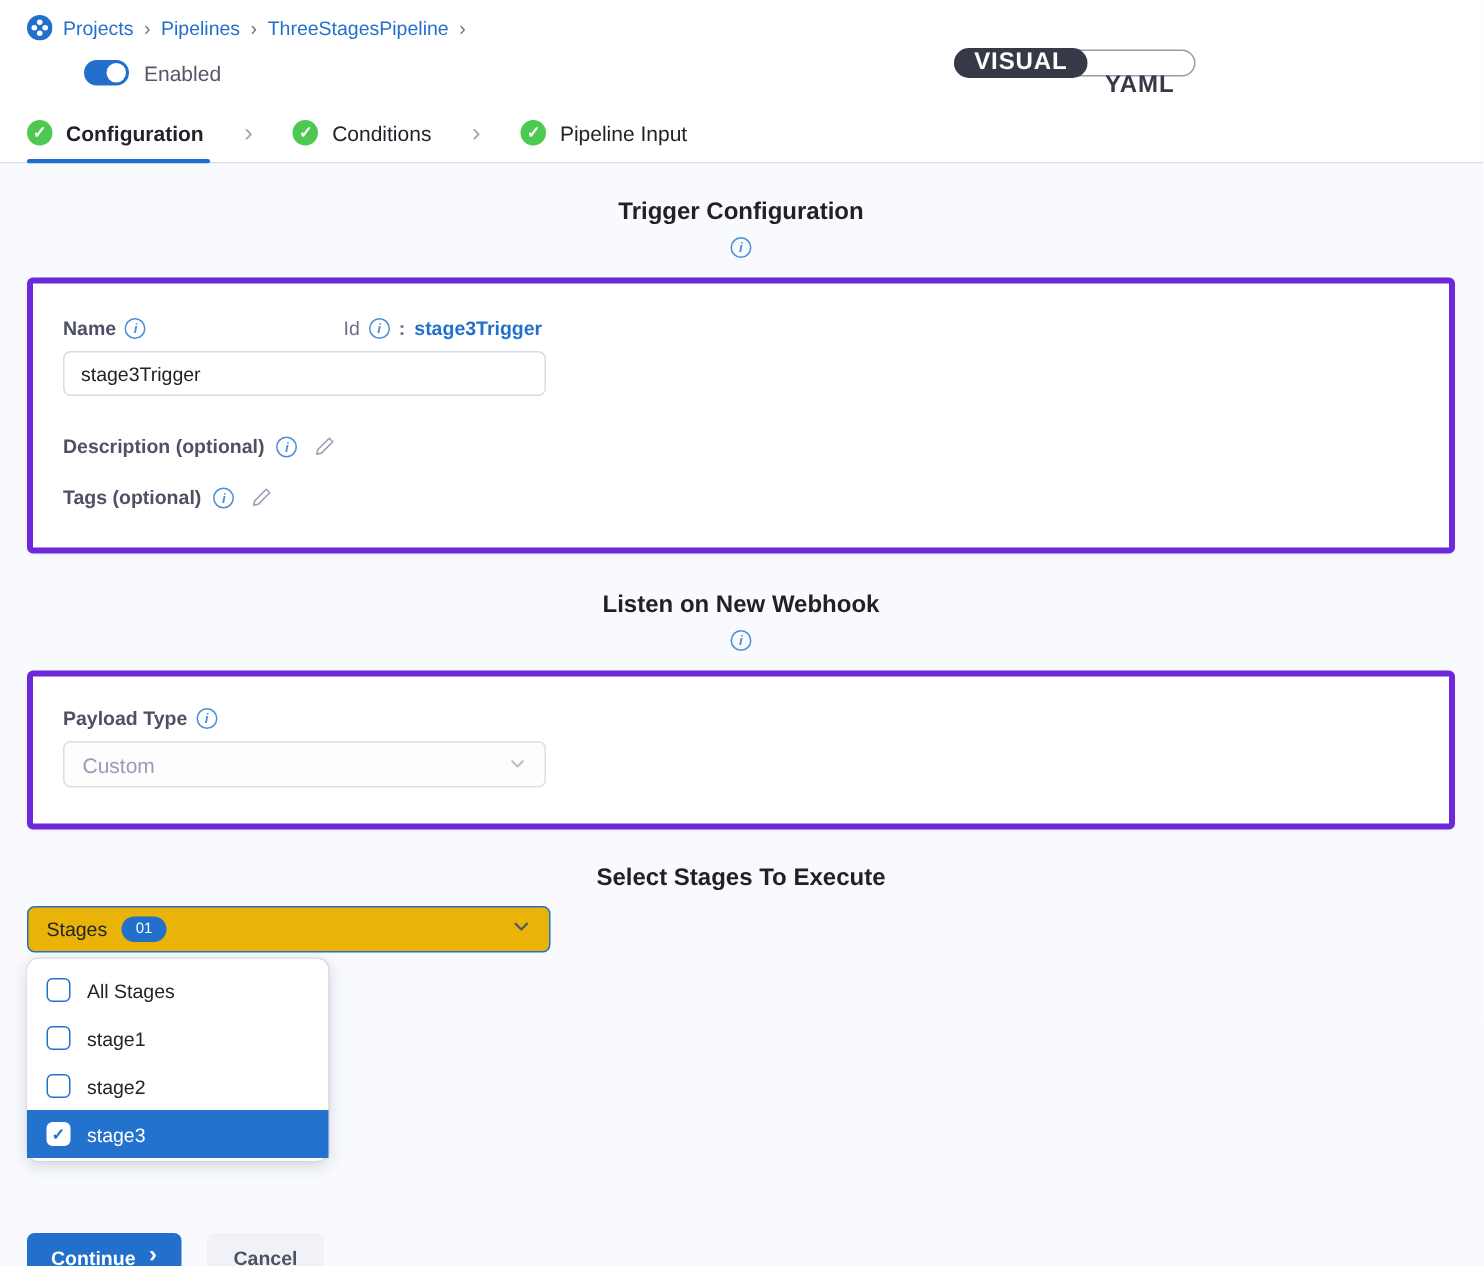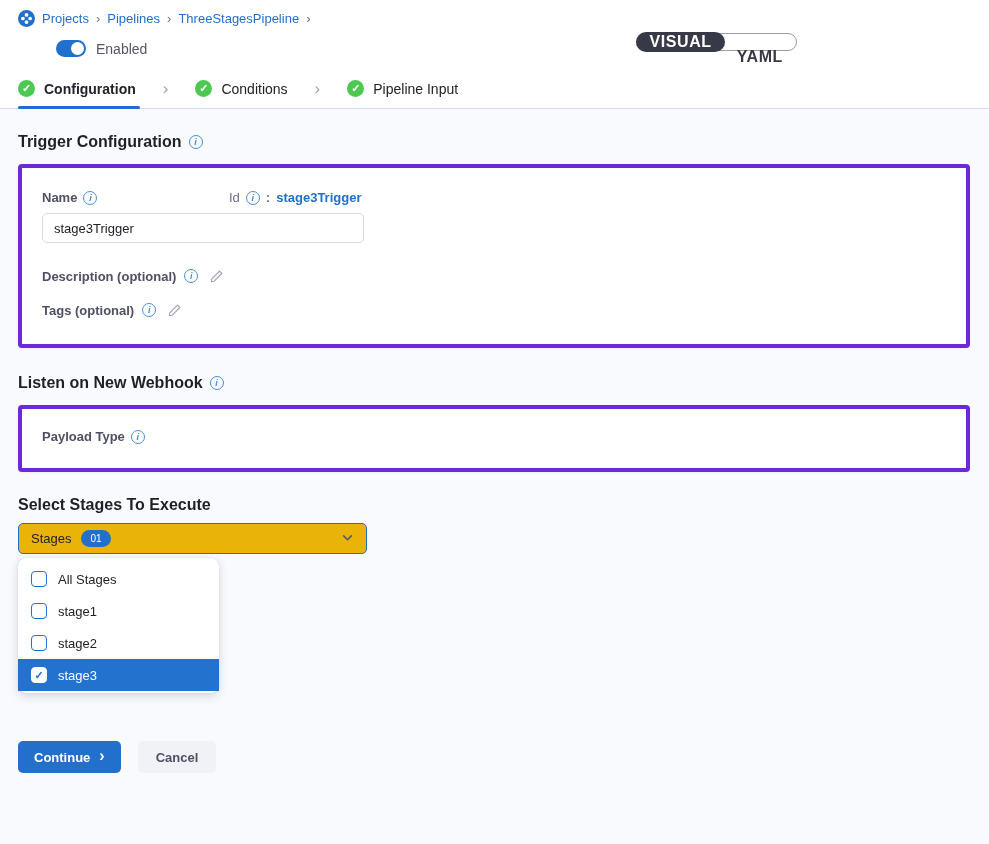--- a/index.html
+++ b/index.html
@@ -34,37 +34,37 @@
   .tab.active { font-weight:700; }
   .tab.active::after { content:""; position:absolute; left:0; right:-4px; bottom:-1px;
     height:3px; background:#1b6fd0; border-radius:2px; }
   .check-circle { width:17px; height:17px; border-radius:50%; background:#4dc952; color:#fff;
     display:flex; align-items:center; justify-content:center; font-size:11px; font-weight:700; }
   .tab-sep { color:#9fa3b8; font-size:17px; margin:0 27px; }
 
   
   .content { flex:1; background:#f8fafd; padding:24px 19px 0 18px; position:relative; }
   .section-heading { font-size:16px; font-weight:700; color:#1f2028; display:flex;
-    align-items:center; gap:7px; margin-bottom:13px; }
+    align-items:center; gap:7px; margin-bottom:13px;flex-direction:column; }
   .info-icon { width:14px; height:14px; border-radius:50%; border:1px solid #4a8fd6; color:#4a8fd6;
     font-size:9px; font-weight:700; display:inline-flex; align-items:center; justify-content:center;
     font-style:italic; flex-shrink:0; cursor:pointer; background:#fff0; }
   .card { background:#fff; border:4px solid #6d28d9; border-radius:4px;
     box-shadow:0 1px 3px rgba(30,40,60,0.05); }
   .card-config { padding:22px 20px 26px; margin-bottom:26px; }
   .label-row { display:flex; align-items:center; font-size:13px; font-weight:600; color:#4e5064; }
   .name-label { display:flex; align-items:center; gap:6px; width:187px; }
   .id-group { display:flex; align-items:center; gap:6px; }
   .id-label { color:#6c6e84; font-weight:400; }
   .id-colon { color:#6c6e84; }
   .id-value { color:#2270cc; cursor:pointer; }
   .text-input { margin-top:8px; width:322px; height:30px; border:1px solid #d9dbe6; border-radius:5px;
     padding:0 11px; font-size:13px; color:#22222a; background:#fff; display:block;
     font-family:"Liberation Sans", sans-serif; }
-  .opt-row { display:flex; align-items:flex-start; gap:8px; font-size:13px; font-weight:600;
+  .opt-row { display:flex; align-items:flex-end; gap:8px; font-size:13px; font-weight:600;
     color:#4e5064; margin-top:26px; }
   .opt-row + .opt-row { margin-top:19px; }
   .edit-icon { cursor:pointer; margin-left:3px; display:inline-flex; }
 
   .card-webhook { padding:20px 20px 24px; margin-bottom:24px; }
   .select-disabled { margin-top:8px; width:322px; height:31px; border:1px solid #dcdee8;
     border-radius:5px; display:flex; align-items:center; padding:0 12px; font-size:14px;
     color:#9a9cb0; background:#fdfdfe; cursor:default; }
   .select-disabled .chev { margin-left:auto; opacity:0.65; }
 
@@ -195,20 +195,28 @@
     <span class="info-icon">i</span>
   </div>
 
   <div class="card card-webhook">
     <div class="label-row">
       <div class="name-label" style="width:auto;">
         <span>Payload Type</span>
         <span class="info-icon">i</span>
       </div>
     </div>
+    <div class="select-disabled">
+      <span>Custom</span>
+      <span class="chev">
+        <svg width="12" height="12" viewBox="0 0 12 12">
+            <path d="M2.5 4.5 6 8 9.5 4.5" fill="none" stroke="#9a9cb0" stroke-width="1.4" stroke-linecap="round" stroke-linejoin="round"></path>
+          </svg>
+      </span>
+    </div>
   </div>
 
   <div class="section-heading stages-heading">
     <span>Select Stages To Execute</span>
   </div>
 
   <div class="stages-select">
     <span class="stages-select-label">Stages</span>
     <span class="count-badge">01</span>
     <span class="chev">

